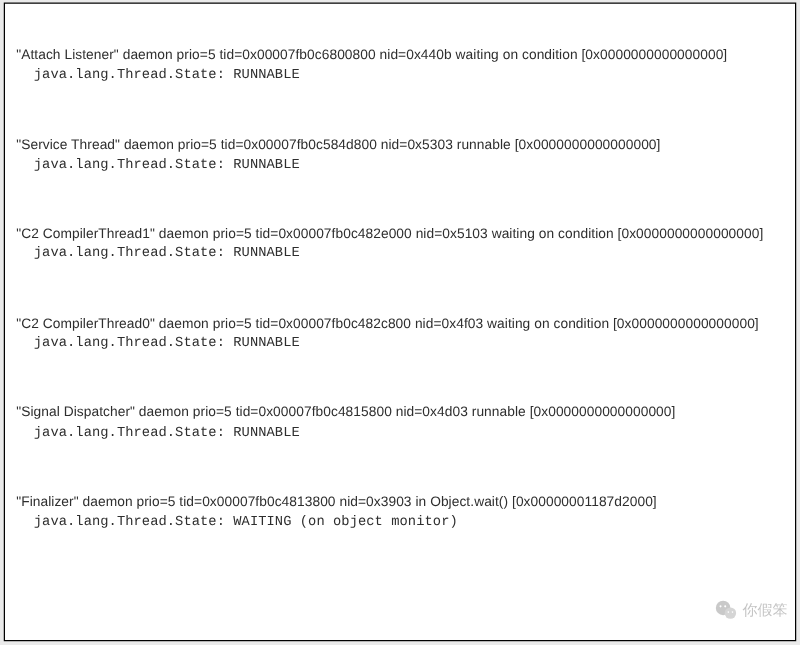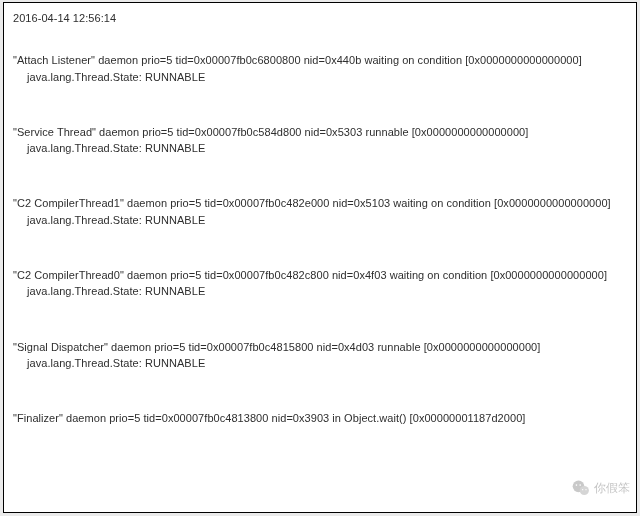--- a/index.html
+++ b/index.html
@@ -33,20 +33,21 @@
     color: #2e2e2e;
     white-space: pre;
     letter-spacing: 0.05px;
     margin-bottom: 2px;
   }
   .blank {
     height: 13px;
   }
   .state {
     padding-left: 14px;
+    font-family: Liberation Mono, monospace;
   }
   .trace {
     padding-left: 20px;
   }
   .watermark {
     position: absolute;
     right: 10px;
     bottom: 18px;
     display: flex;
     align-items: center;
@@ -62,21 +63,20 @@
     font-size: 12px;
     font-family: "Microsoft YaHei", Arial, sans-serif;
   }
 </style>
 </head>
 <body>
 
 <div class="canvas">
   <div class="sheet">
 
-    <div class="line">2016-04-14 12:56:14</div>
 
     <div class="blank"></div>
     <div class="blank"></div>
 
     <div class="line">"Attach Listener" daemon prio=5 tid=0x00007fb0c6800800 nid=0x440b waiting on condition [0x0000000000000000]</div>
     <div class="line state">java.lang.Thread.State: RUNNABLE</div>
 
     <div class="blank"></div>
     <div class="blank"></div>
     <div class="blank"></div>
@@ -103,20 +103,21 @@
     <div class="blank"></div>
 
     <div class="line">"Signal Dispatcher" daemon prio=5 tid=0x00007fb0c4815800 nid=0x4d03 runnable [0x0000000000000000]</div>
     <div class="line state">java.lang.Thread.State: RUNNABLE</div>
 
     <div class="blank"></div>
     <div class="blank"></div>
     <div class="blank"></div>
 
     <div class="line">"Finalizer" daemon prio=5 tid=0x00007fb0c4813800 nid=0x3903 in Object.wait() [0x00000001187d2000]</div>
+    <div class="line state">java.lang.Thread.State: WAITING (on object monitor)</div>
 
   </div>
 
   <div class="watermark">
     <span class="wm-icon">
       <svg viewBox="0 0 24 24" width="20" height="20">
         <circle cx="9" cy="10" r="7" fill="#666"></circle>
         <circle cx="16" cy="15" r="5.5" fill="#888"></circle>
         <circle cx="6.5" cy="8.5" r="1" fill="#fff"></circle>
         <circle cx="11" cy="8.5" r="1" fill="#fff"></circle>

